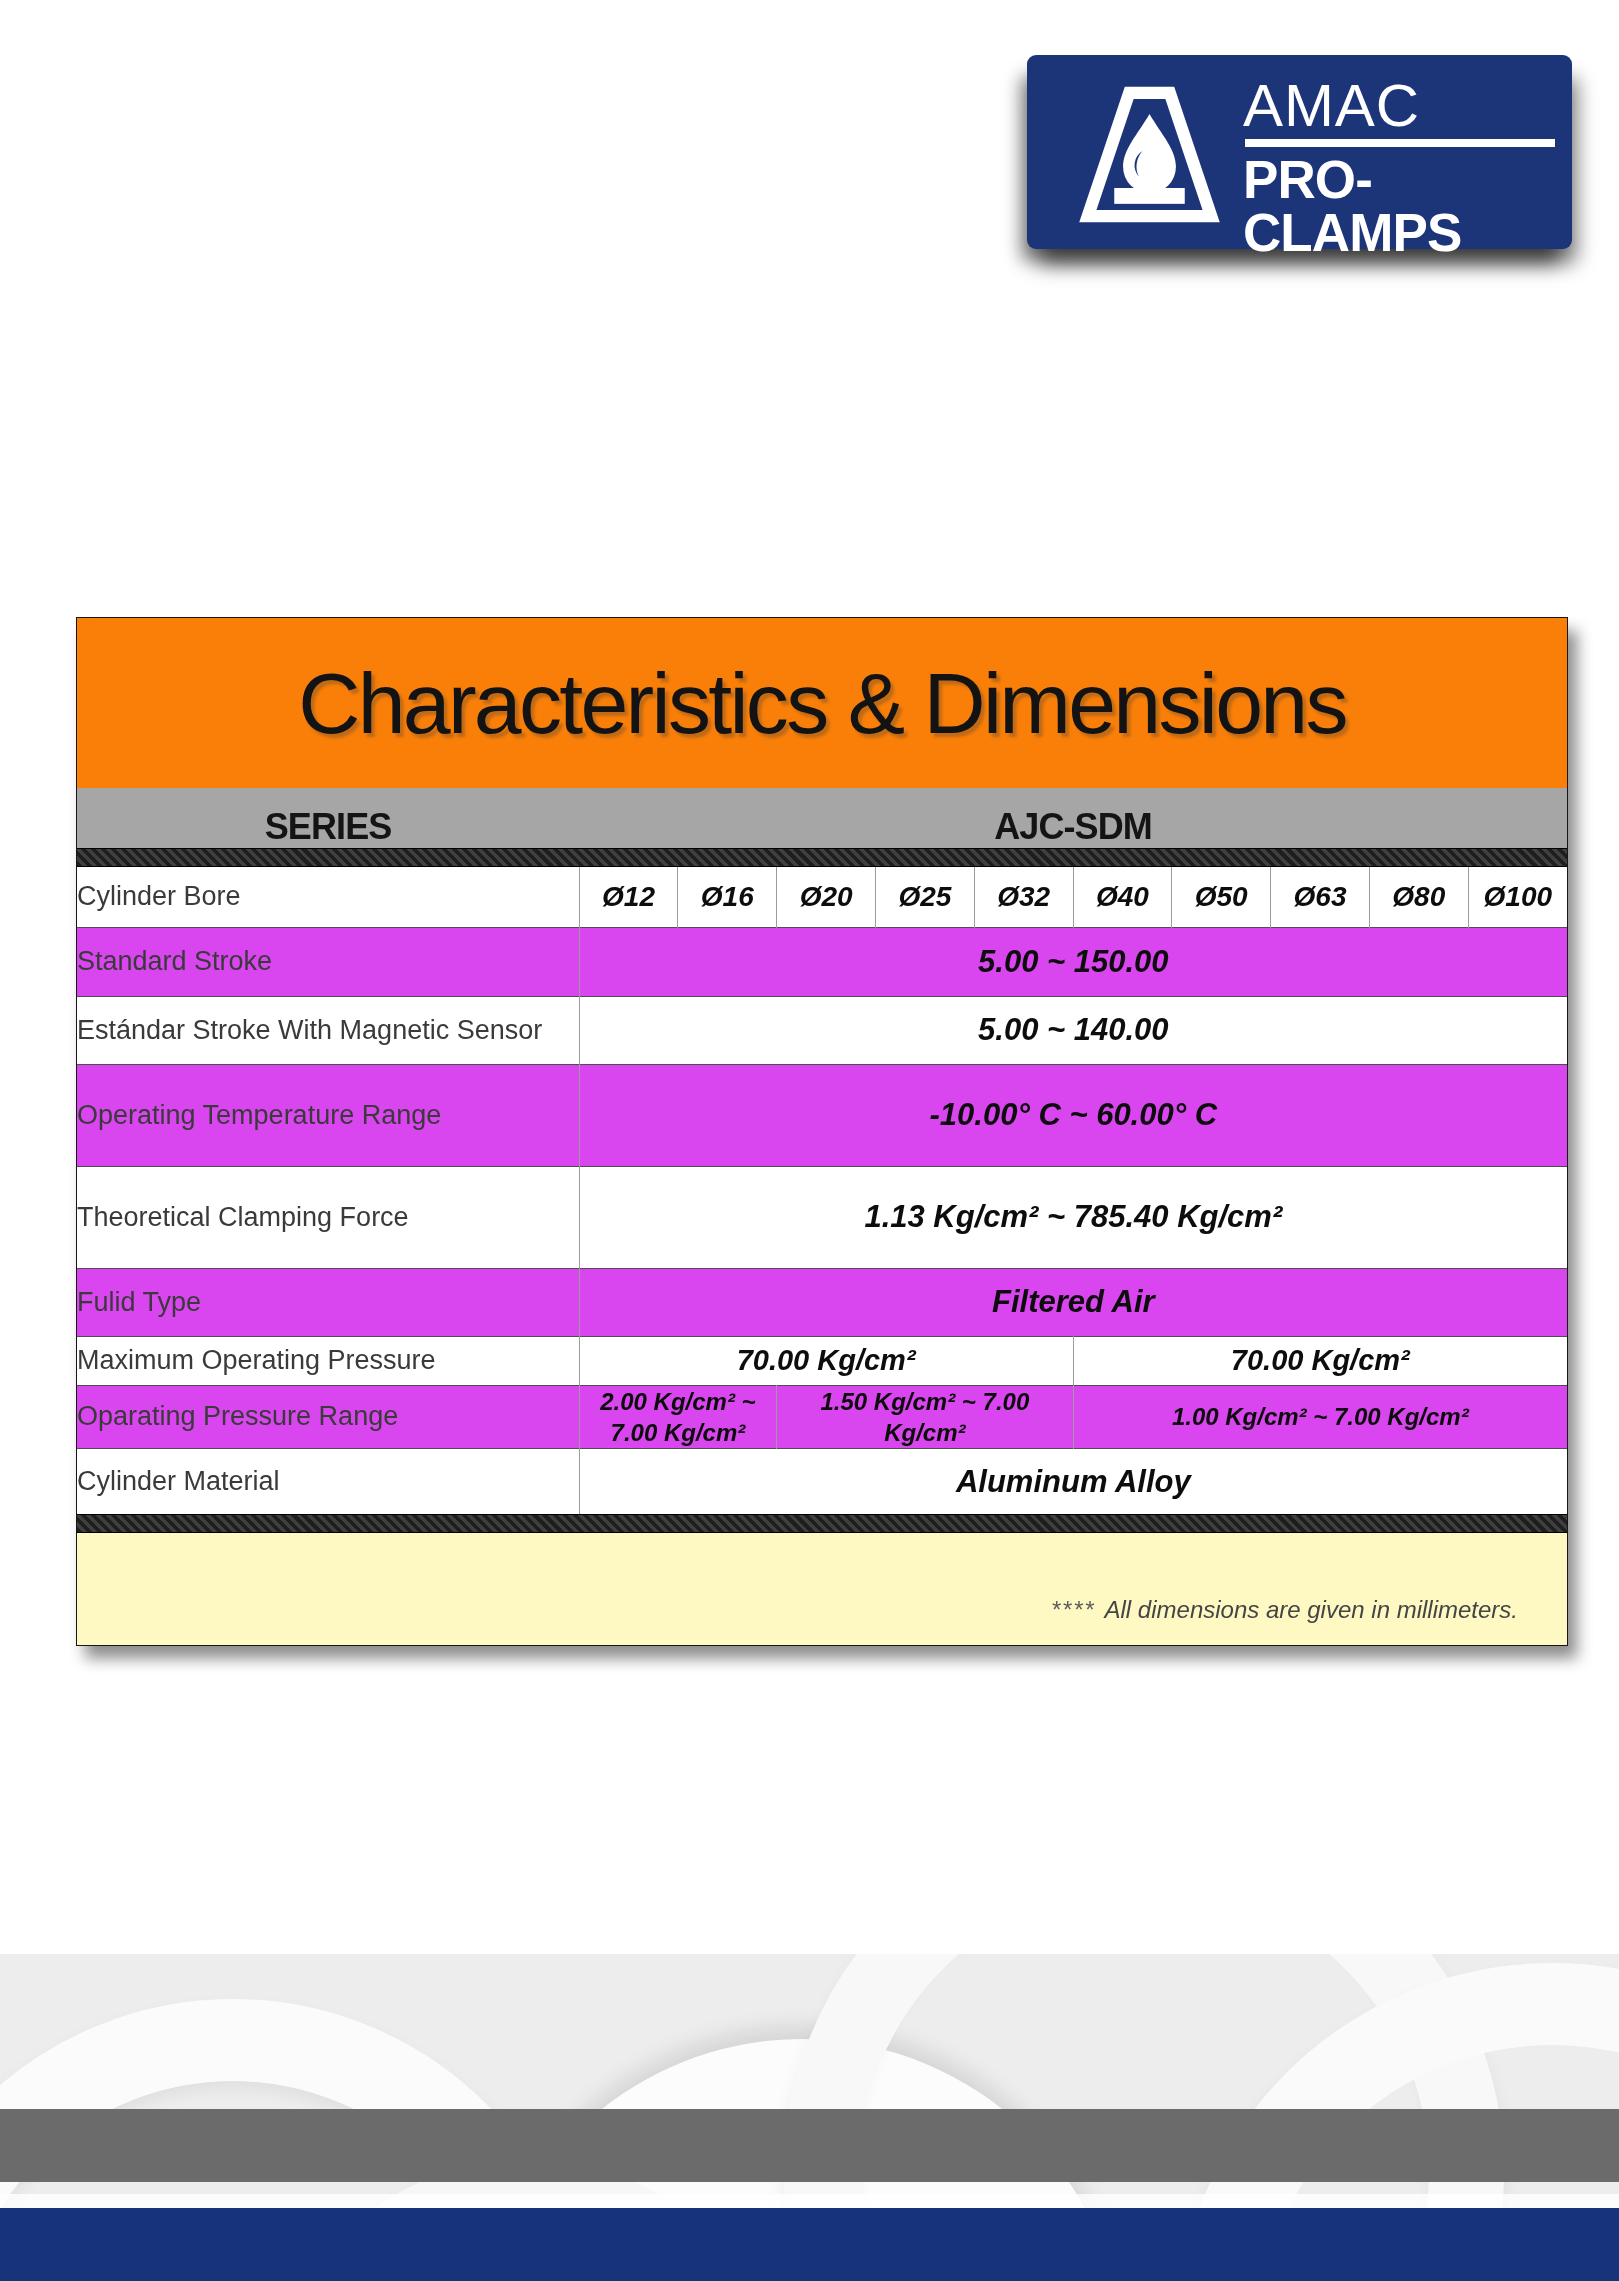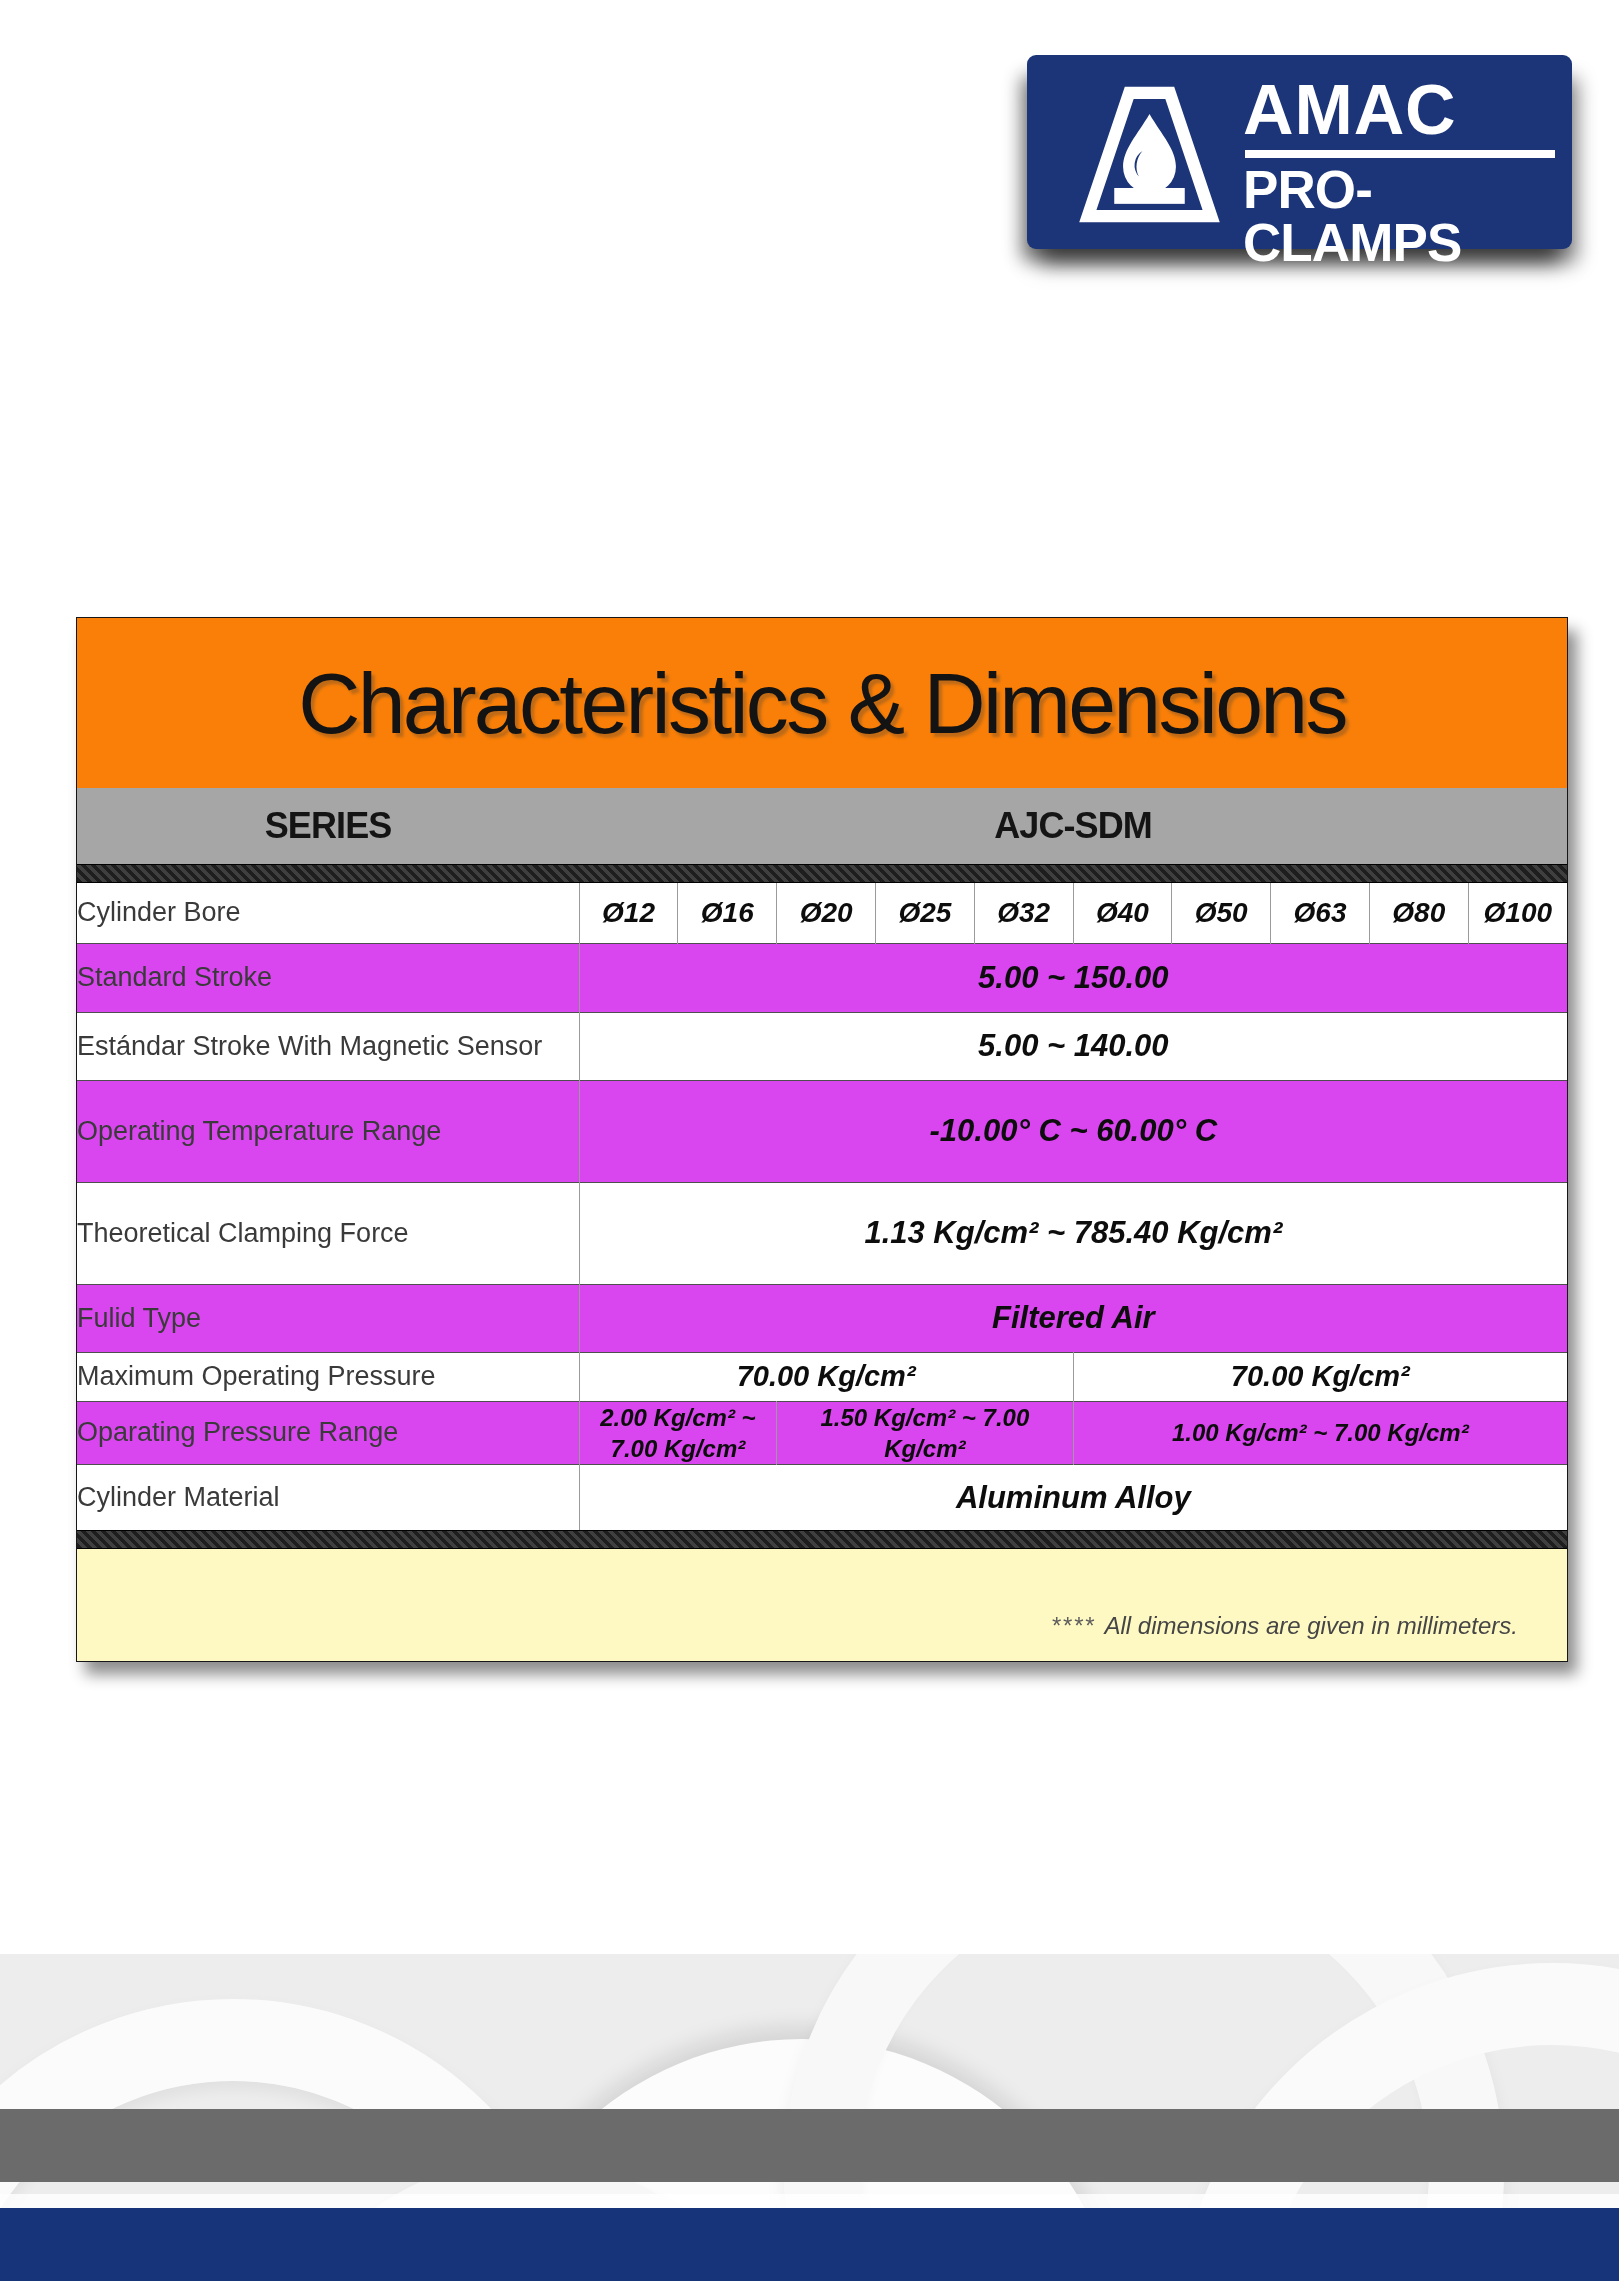--- a/index.html
+++ b/index.html
@@ -13,39 +13,39 @@
   .logo-card{
     position:absolute;left:1027px;top:55px;width:545px;height:194px;
     background:#1C3579;border-radius:9px;
     box-shadow:-10.7px 16px 18px -5.3px rgba(0,0,0,.45),
                10.7px 18px 19.6px -5.3px rgba(0,0,0,.40),
                0 21.4px 23px -7.1px rgba(0,0,0,.35);
     display:flex;align-items:center;
   }
   .logo-mark{position:absolute;left:52px;top:28.5px;width:141px;height:141px;}
   .logo-text{position:absolute;left:216px;top:19.6px;width:321px;color:#ffffff;}
-  .logo-brand{font-size:70px;font-weight:700;line-height:1.02;letter-spacing:0.9px;}
+  .logo-brand{font-size:60px;font-weight:400;line-height:1.02;letter-spacing:0.9px;}
   .logo-rule{width:310px;height:8px;background:#ffffff;margin:3.6px 0 5.3px 1.8px;}
   .logo-subbrand{font-size:53px;font-weight:900;letter-spacing:-0.9px;line-height:1;}
 
   
   .spec-card{
     position:absolute;left:76px;top:617px;width:1490px;
     border:1.8px solid #161616;background:#ffffff;
     box-shadow:9px 12.5px 14.3px rgba(0,0,0,.45);
   }
   .card-title-band{
     height:170px;background:#F97F08;
     display:flex;align-items:center;justify-content:center;
   }
   .card-title{
     font-size:86px;font-weight:400;color:#131313;letter-spacing:-2.7px;
     text-shadow:3.6px 3.6px 2.7px rgba(60,60,60,.30);
   }
-  .series-band{height:76px;background:#A6A6A6;display:flex;}
+  .series-band{height:60px;background:#A6A6A6;display:flex;align-items:flex-end;}
   .series-cell{display:flex;align-items:center;justify-content:center;
     font-size:36px;font-weight:700;color:#141414;letter-spacing:-0.9px;}
   .series-cell.left{width:33.7%;}
   .series-cell.right{width:66.3%;}
   .hatch-bar{
     height:17px;
     background:repeating-linear-gradient(45deg,#1e1e1e 0 3.6px,#3f3f3f 3.6px 7.1px);
     border-top:0.9px solid #000;border-bottom:0.9px solid #000;
   }
 

